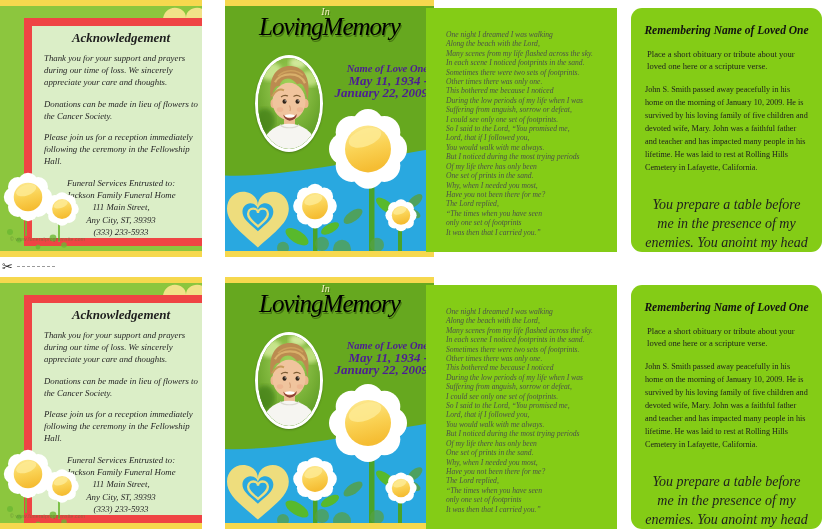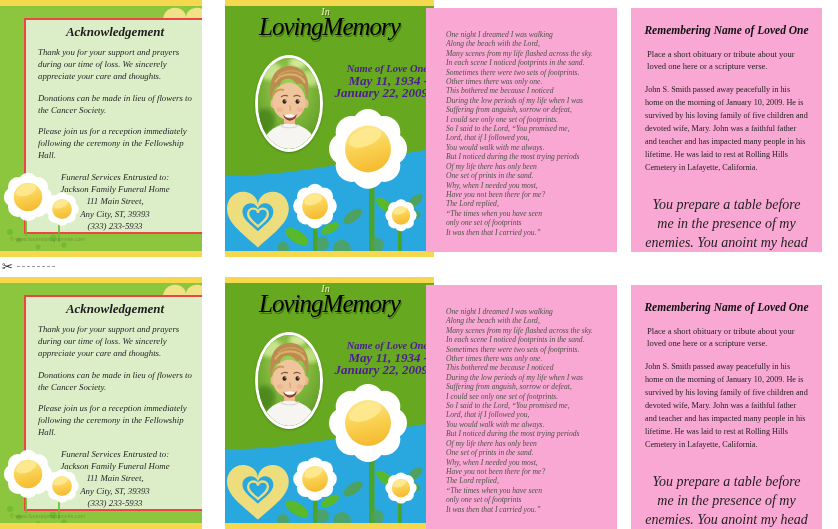--- a/index.html
+++ b/index.html
@@ -13,21 +13,21 @@
   
   .card-ack {
     position:absolute; left:0; top:0; width:202px; height:100%;
     background:#8cc63e; overflow:hidden;
   }
   .strip { position:absolute; left:0; width:100%; height:6px; background:#f6d84e; }
   .strip.top { top:0; } .strip.bot { bottom:0; }
   .ack-heart { position:absolute; left:163px; top:7px; }
   .ack-panel {
     position:absolute; left:24px; top:18px; width:154px; height:208px;
-    background:#dbeec7; border:2px solid #ef4444; padding:4px 12px 0 12px;
+    background:#dbeec7; border:8px solid #ef4444; padding:4px 12px 0 12px;
     color:#262626;
   }
   .ack-title { font-size:13px; font-weight:bold; font-style:italic; text-align:center;
     margin:0 0 7px 0; line-height:15px; color:#1d1d1d; }
   .ack-paras > div { font-size:8.8px; font-style:italic; line-height:12.2px; margin-bottom:9px; }
   .ack-services { margin-top:8px; text-align:center; }
   .ack-services > div { font-size:8.8px; font-style:italic; line-height:12.4px; }
   .ack-daisies { position:absolute; left:-2px; top:158px; }
   .watermark {
     position:absolute; left:10px; top:236px; font-size:5px;
@@ -56,24 +56,24 @@
     box-shadow:0 1px 2px rgba(0,0,0,.25); background:#6aa32c;
   }
   .photo-frame svg { display:block; width:100%; height:100%; }
   .name-block { position:absolute; left:97px; top:62px; width:106px; text-align:right;
     color:#4c1d95; }
   .name-line { font-size:10.5px; font-weight:bold; font-style:italic; line-height:13px; }
   .date-line { font-size:13px; font-weight:bold; font-style:italic; line-height:12px; }
 
   
   .panel-poem, .panel-rem {
-    position:absolute; top:8px; height:244px; width:191px; background:#f9a8d4; overflow:hidden;
+    position:absolute; top:8px; height:244px; width:191px; background:#84cc16; overflow:hidden;
   }
   .panel-poem { left:426px; }
-  .panel-rem  { left:631px; }
+  .panel-rem  { left:631px;border-radius:11px; }
   .poem { padding:22px 0 0 20px; }
   .poem > div {
     font-size:7.6px; font-style:italic; color:#4d5348; line-height:9.4px; white-space:nowrap;
   }
   .panel-rem { color:#1e1e1e; }
   .rem-title { font-size:11.5px; font-weight:bold; font-style:italic; text-align:center;
     margin:16px 8px 0 8px; line-height:13px; color:#111; }
   .rem-instr { font-size:8.6px; margin:11px 16px 0 16px; line-height:12px; }
   .rem-obit  { font-size:8.2px; margin:11px 14px 0 14px; line-height:13px; }
   .rem-psalm { font-size:14px; font-style:italic; text-align:center; margin:21px 12px 0 12px; line-height:19px; }

